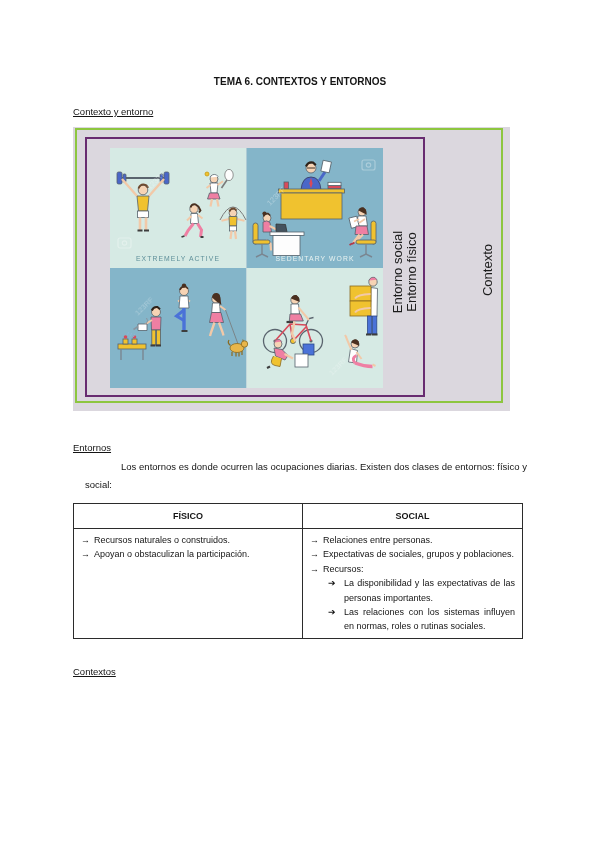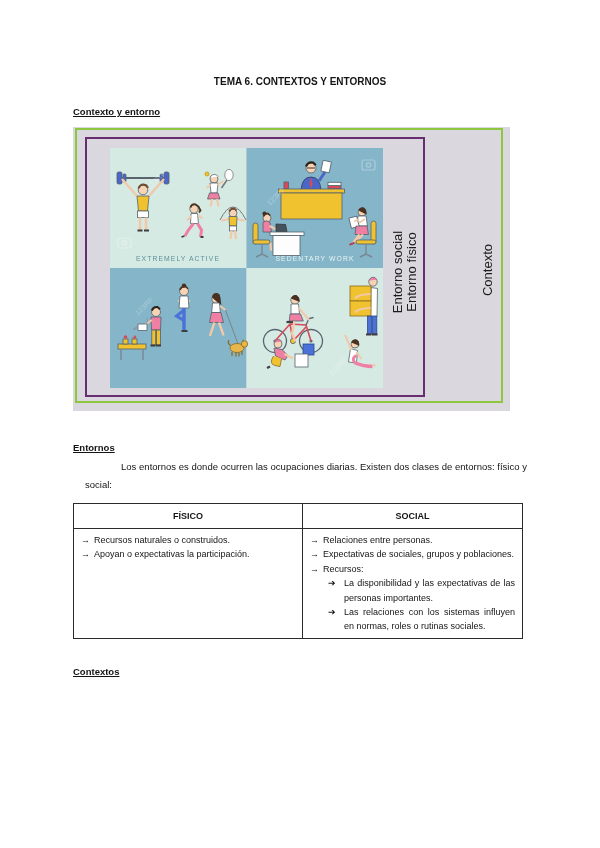--- a/index.html
+++ b/index.html
@@ -2,21 +2,21 @@
 <html><head>
 <meta charset="utf-8">
 <style>
   html,body{margin:0;padding:0;}
   body{
     width:600px;height:848px;background:#ffffff;overflow:hidden;
     font-family:"Liberation Sans",sans-serif;color:#141414;
   }
   .page{box-sizing:border-box;width:600px;height:720px;padding:76px 73px 0 73px;}
   .doc-title{margin:0;text-align:center;font-weight:bold;font-size:10px;line-height:12px;}
-  .hd{font-weight:bold;text-decoration:underline;font-size:9.5px;line-height:13px;}
+  .hd{font-weight:normal;text-decoration:underline;font-size:9.5px;line-height:13px;}
   .hd1{margin-top:17px;}
   .hd2{margin-top:30px;}
   .hd3{margin-top:26px;}
   p.body-par{margin:4px 0 0 12px;font-size:9.5px;line-height:17.5px;text-align:justify;text-indent:36px;}
 
   
   .figure-block{position:relative;margin-top:9px;width:437px;height:284px;background:#dbd7de;}
   .frame-green{position:absolute;left:2px;top:1px;width:428px;height:275px;border:2px solid #8dc63f;box-sizing:border-box;}
   .frame-purple{position:absolute;left:12px;top:10px;width:340px;height:260px;border:2px solid #682c70;box-sizing:border-box;}
   .illus{position:absolute;left:37px;top:21px;width:273px;height:240px;display:block;}
@@ -273,21 +273,21 @@
     <thead>
       <tr>
         <th>FÍSICO</th>
         <th>SOCIAL</th>
       </tr>
     </thead>
     <tbody>
       <tr>
         <td>
           <div class="bullet"><span class="arr">→</span><span>Recursos naturales o construidos.</span></div>
-          <div class="bullet"><span class="arr">→</span><span>Apoyan o expectativas la participación.</span></div>
+          <div class="bullet"><span class="arr">→</span><span>Apoyan o obstaculizan la participación.</span></div>
         </td>
         <td>
           <div class="bullet"><span class="arr">→</span><span>Relaciones entre personas.</span></div>
           <div class="bullet"><span class="arr">→</span><span>Expectativas de sociales, grupos y poblaciones.</span></div>
           <div class="bullet"><span class="arr">→</span><span>Recursos:</span></div>
           <div class="sub">
               <span class="sarr">➔</span>
               <span class="txt">La disponibilidad y las expectativas de las personas importantes.</span>
             </div>
           <div class="sub">

